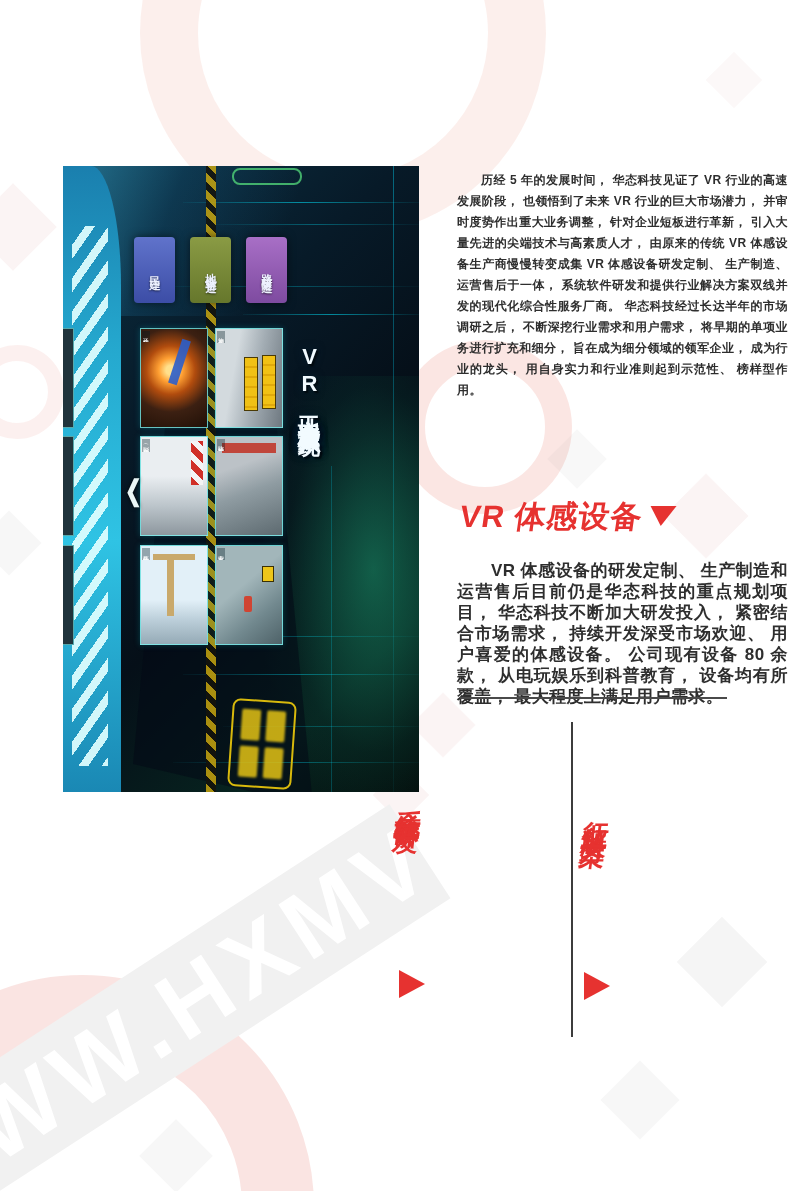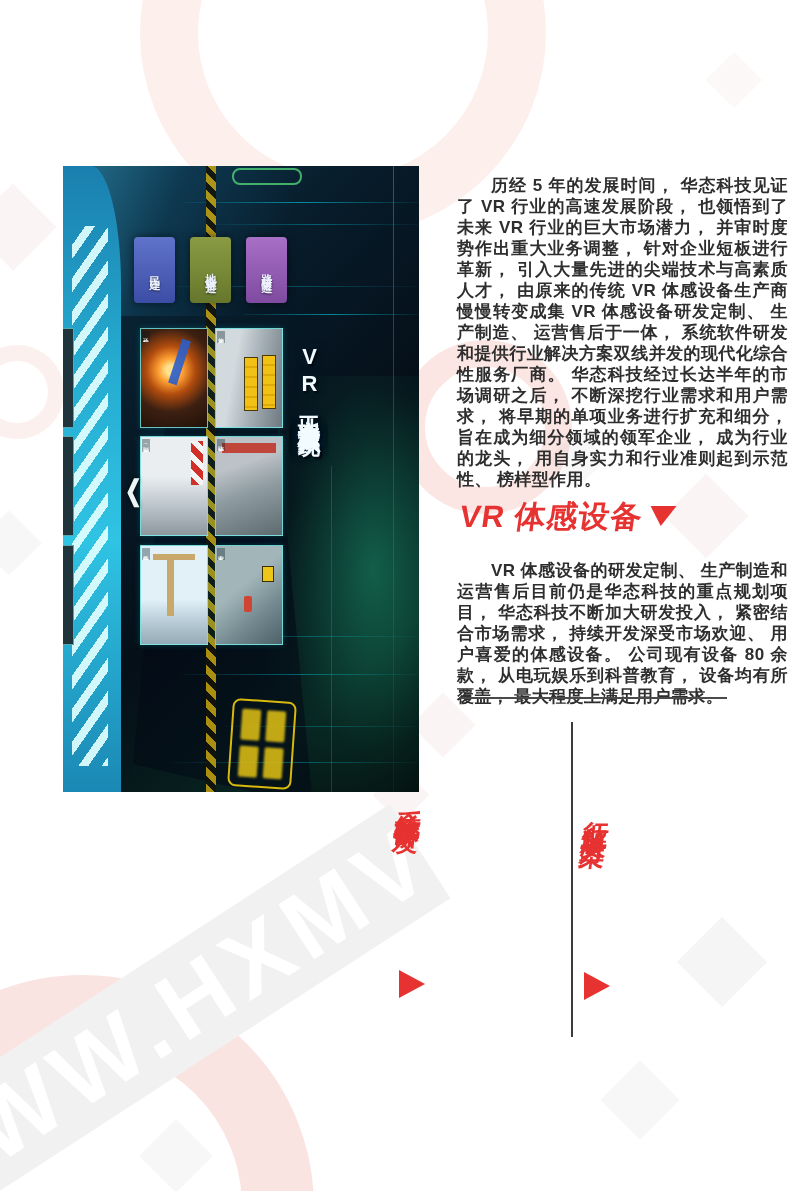--- a/index.html
+++ b/index.html
@@ -105,21 +105,21 @@
   .vr-sign{position:absolute; left:167px; top:534px; width:64px; height:88px;
     border:2px solid #d8b90c; border-radius:8px; transform:rotate(4deg);
     display:grid; grid-template-columns:1fr 1fr; gap:6px; padding:8px; box-sizing:border-box;}
   .vr-sign i{display:block; background:#e3c215; border-radius:2px; filter:blur(1.3px); opacity:.85;}
   .vr-chevron{position:absolute; left:62px; top:312px; color:#eaf6f6; font-size:20px; font-weight:bold;
     text-shadow:0 0 4px rgba(0,0,0,.8); transform:scaleY(1.4);}
 
   
   .para{position:absolute; text-align:justify; font-weight:bold; color:#2e2e2e;
     letter-spacing:0.4px; word-break:break-all;}
-  .intro{left:457px; top:158px; width:331px; font-size:17px; line-height:21px; text-indent:2em;}
+  .intro{left:457px; top:158px; width:331px; font-size:12px; line-height:21px; text-indent:2em;}
   .sec1-title{position:absolute; left:460px; top:496px; color:#e63230; font-size:31px; font-weight:bold;
     transform:skewX(-8deg); letter-spacing:1px; white-space:nowrap;}
   .tri-down{display:inline-block; width:0; height:0; margin-left:6px; vertical-align:1px;
     border-left:13px solid transparent; border-right:13px solid transparent; border-top:20px solid #e63230;}
   .sec1-body{left:457px; top:543px; width:331px; font-size:17px; line-height:21px; text-indent:2em;}
   .hr{position:absolute; left:460px; top:697px; width:267px; height:2px; background:#4a4a4a;}
   .vhead{position:absolute; writing-mode:vertical-rl; text-orientation:upright; color:#e63230;
     font-size:26px; font-weight:bold; letter-spacing:4px; transform:skewX(-8deg); white-space:nowrap;}
   .vh1{left:395px; top:788px;}
   .vh2{left:582px; top:800px;}

